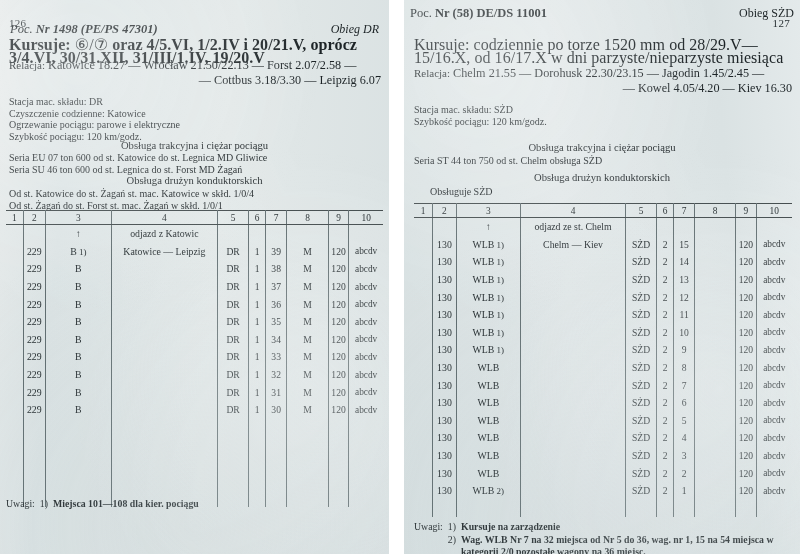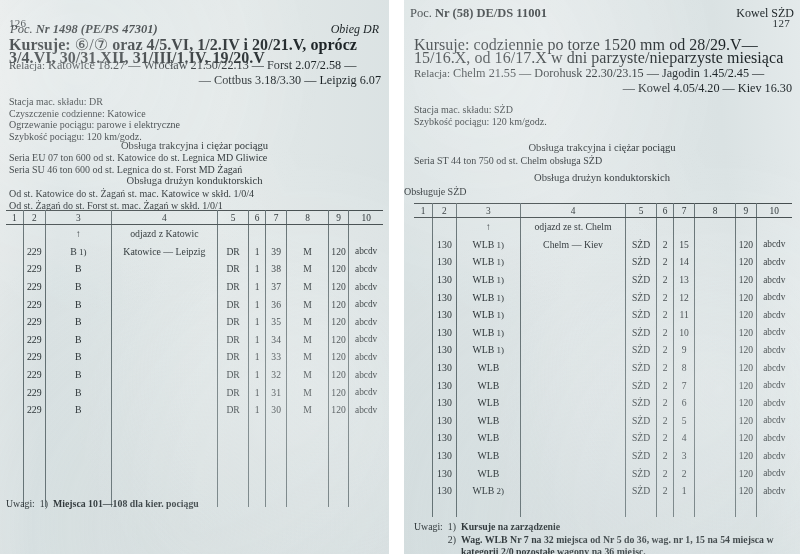--- a/index.html
+++ b/index.html
@@ -445,21 +445,21 @@
 <div class="scan page-right">
   <div class="paper">
 
     <div class="pg-num right">127</div>
 
     <div class="hdr-row" style="top:6px; padding:0 6px;">
       <div class="hdr-title">
         <span class="lbl">Poc.</span>
         <span>Nr (58) DE/DS 11001</span>
       </div>
-      <div class="hdr-right">Kowel SŻD</div>
+      <div class="hdr-right">Obieg SŻD</div>
     </div>
 
     <div class="line" style="top:38px; left:10px; right:8px;">
       <span>Kursuje:</span>
       <span>codziennie po torze 1520 mm od 28/29.V—15/16.X, od 16/17.X w dni parzyste/nieparzyste miesiąca</span>
     </div>
 
     <div class="relacja" style="top:66px; left:10px; right:8px;">
       <span class="lbl">Relacja:</span>
       <span>Chelm 21.55 — Dorohusk 22.30/23.15 — Jagodin 1.45/2.45 —</span>
@@ -470,21 +470,21 @@
       <div>Stacja mac. składu: SŻD</div>
       <div>Szybkość pociągu: 120 km/godz.</div>
     </div>
 
     <div class="sect-title" style="top:142px; left:0; right:0;">Obsługa trakcyjna i ciężar pociągu</div>
     <div class="small-block" style="top:155px; left:10px;">
       <div>Seria ST 44 ton 750 od st. Chelm obsługa SŻD</div>
     </div>
 
     <div class="sect-title" style="top:172px; left:0; right:0;">Obsługa drużyn konduktorskich</div>
-    <div class="small-block" style="top:186px; left:0;">
+    <div class="small-block" style="top:186px; left:26px;">
       <div>Obsługuje SŻD</div>
     </div>
 
     <table class="tt" style="top:203px; left:10px; width:378px;">
       <colgroup>
         <col style="width:20px">
           <col style="width:24px">
           <col style="width:68px">
           <col style="width:112px">
         <col style="width:32px">

